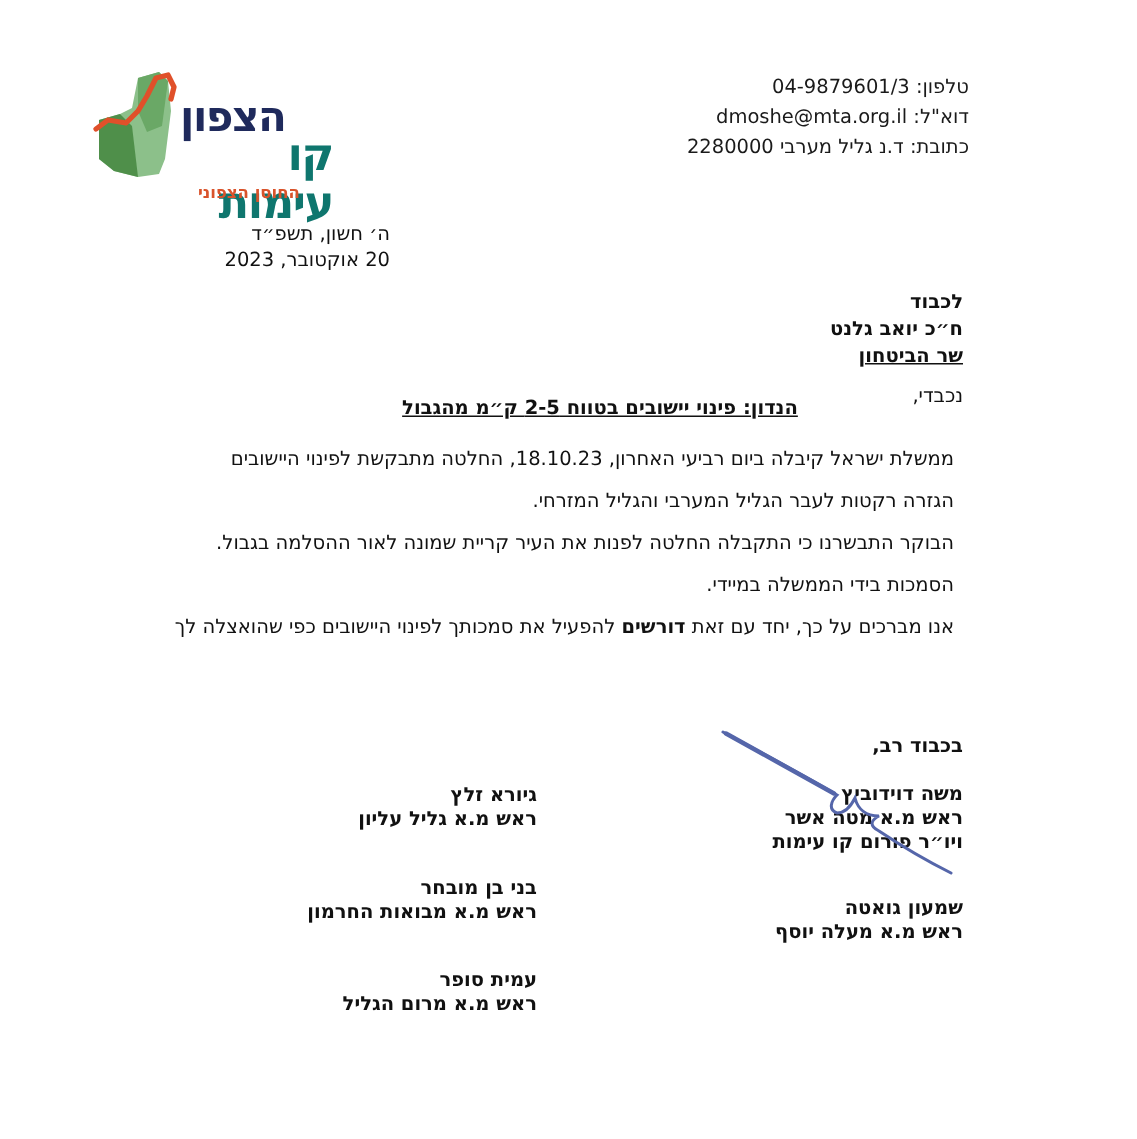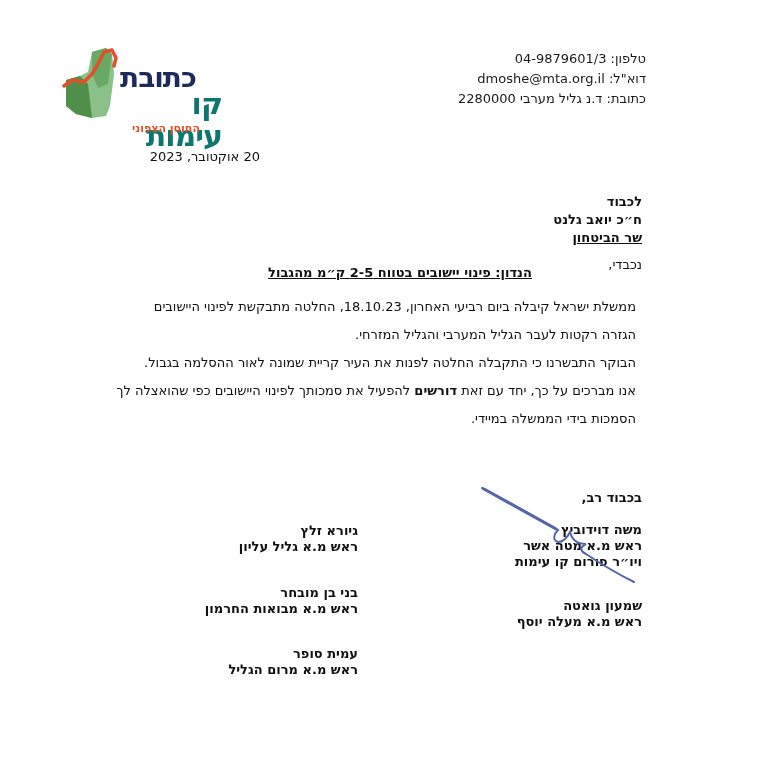--- a/index.html
+++ b/index.html
@@ -48,51 +48,52 @@
 </head>
 <body>
 
 <div class="abs logo">
   <svg width="160" height="96" viewBox="0 0 160 96" style="position:absolute;left:0;top:0;">
     <polygon points="30,8 44,4 50,10 52,30 48,62 44,72 30,74 14,70 4,62 4,36 18,32 26,28" fill="#8cc08a"></polygon>
     <polygon points="4,36 18,32 26,40 30,74 14,70 4,62" fill="#4f8f4a"></polygon>
     <polygon points="30,8 44,4 50,10 46,40 36,44 30,30" fill="#6aa866"></polygon>
     <polyline points="2,42 10,36 22,38 30,30 36,20 42,8 50,6 54,14 52,22" fill="none" stroke="#e0502a" stroke-width="3.5" stroke-linecap="round" stroke-linejoin="round"></polyline>
   </svg>
-  <div class="logo-title1">כתובת</div>
+  <div class="logo-title1">הצפון</div>
   <div class="logo-title2">קו עימות</div>
   <div class="logo-sub">החוסן הצפוני</div>
 </div>
 
 <div class="abs contact rtl">
   <div>טלפון: 04-9879601/3</div>
   <div>דוא"ל: dmoshe@mta.org.il</div>
   <div>כתובת: ד.נ גליל מערבי 2280000</div>
 </div>
 
 <div class="abs dates rtl">
+  <div>ה׳ חשון, תשפ״ד</div>
   <div>20 אוקטובר, 2023</div>
 </div>
 
 <div class="abs addressee rtl">
   <div>לכבוד</div>
   <div>ח״כ יואב גלנט</div>
   <div class="u">שר הביטחון</div>
 </div>
 
 <div class="abs greeting rtl">נכבדי,</div>
 
 <div class="abs subject">הנדון: פינוי יישובים בטווח 2-5 ק״מ מהגבול</div>
 
 <div class="abs body-text rtl">
   <p>ממשלת ישראל קיבלה ביום רביעי האחרון, 18.10.23, החלטה מתבקשת לפינוי היישובים</p>
   <p>הגזרה רקטות לעבר הגליל המערבי והגליל המזרחי.</p>
   <p>הבוקר התבשרנו כי התקבלה החלטה לפנות את העיר קריית שמונה לאור ההסלמה בגבול.</p>
+  <p>הסמכות בידי הממשלה במיידי.</p>
   <p><span>אנו מברכים על כך, יחד עם זאת </span><b>דורשים</b><span> להפעיל את סמכותך לפינוי היישובים כפי שהואצלה לך</span></p>
-  <p>הסמכות בידי הממשלה במיידי.</p>
 </div>
 
 <div class="abs closing rtl">בכבוד רב,</div>
 
 <div class="abs sig sig-main rtl">
   <div>משה דוידוביץ</div>
   <div>ראש מ.א מטה אשר</div>
   <div>ויו״ר פורום קו עימות</div>
 </div>
 

